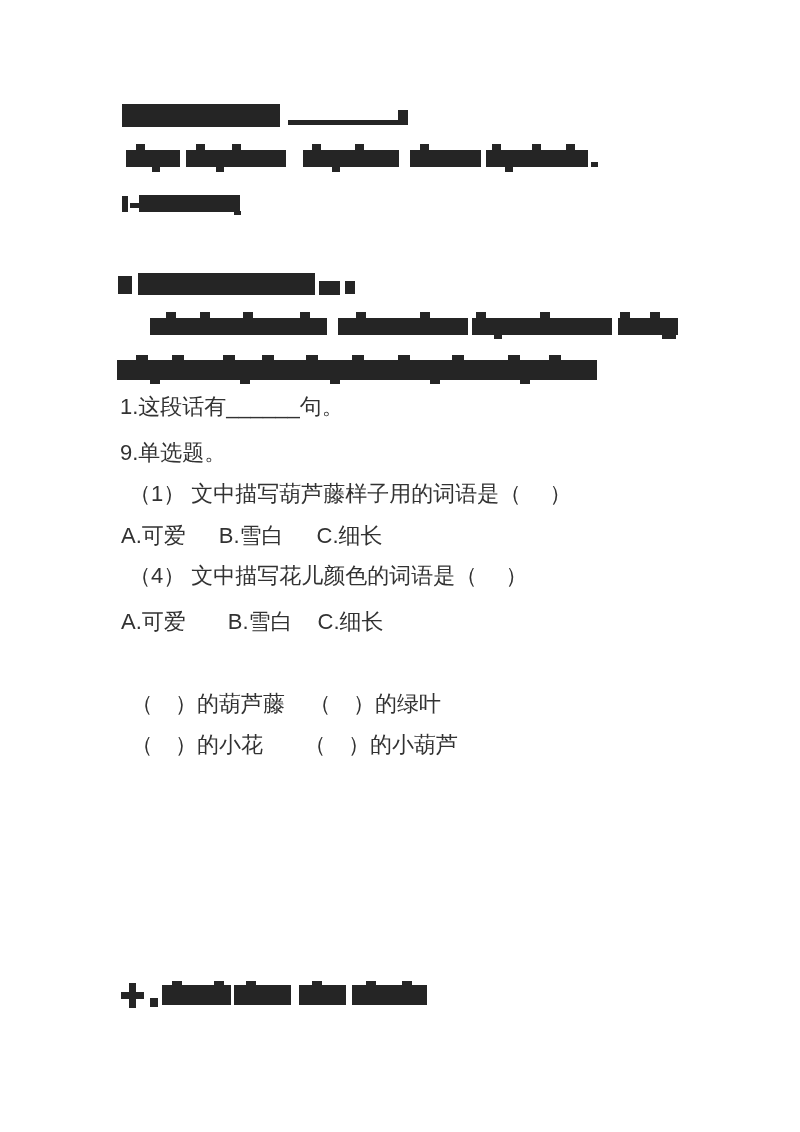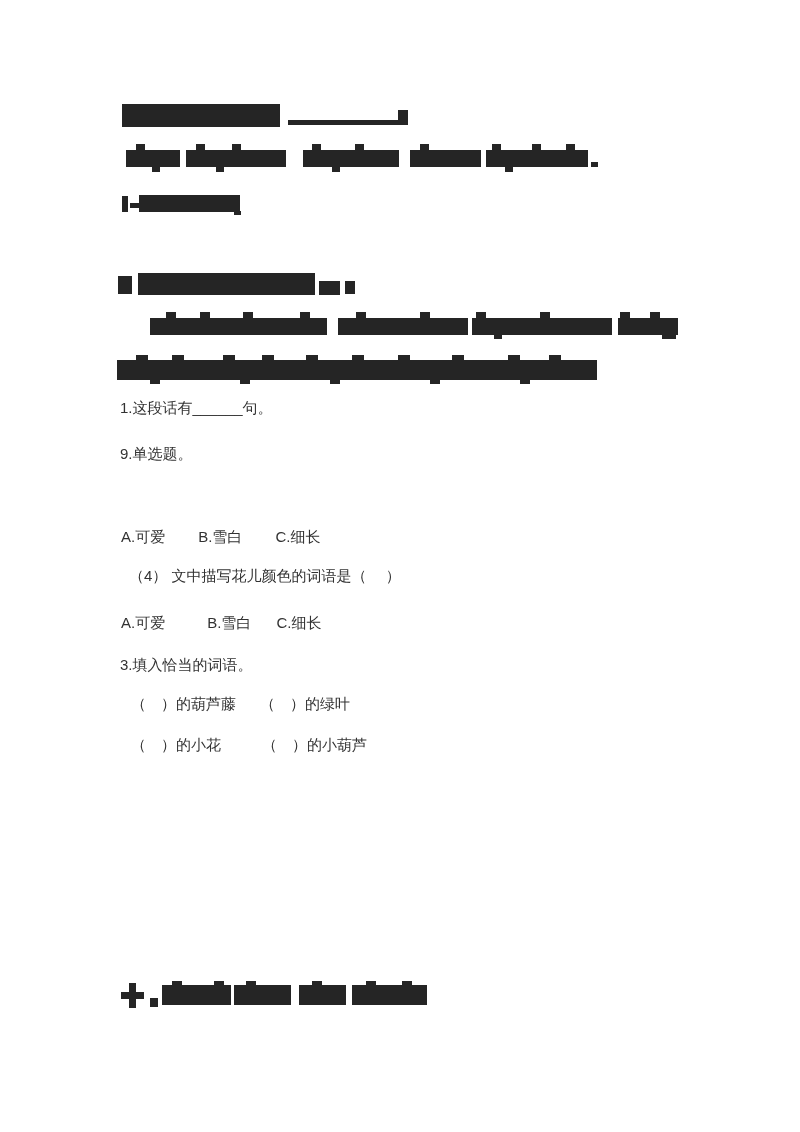--- a/index.html
+++ b/index.html
@@ -2,21 +2,21 @@
 <html><head>
 <meta charset="utf-8">
 <style>
   html,body{margin:0;padding:0;}
   body{width:800px;height:1132px;background:#ffffff;overflow:hidden;
        font-family:"Liberation Sans", sans-serif;}
   .page{position:relative;width:800px;height:1132px;background:#ffffff;}
   #redaction-layer{position:absolute;left:0;top:0;width:100%;height:100%;}
   #redaction-layer .bar{position:absolute;}
   .line{position:absolute;left:116px;height:30px;background:#ffffff;color:#323232;
-        font-size:15px;display:flex;align-items:center;white-space:pre;line-height:1;}
+        font-size:22px;display:flex;align-items:center;white-space:pre;line-height:1;}
   .pad-sm{padding:0 10px 0 4px;}
   .pad-md{padding:0 12px 0 13px;}
   .pad-opt{padding:0 12px 0 5px;text-align:right;}
   .pad-fill{padding:0 12px 0 15px;}
   #q1{top:392px;}
   #q2h{top:438px;}
   #q21{top:478px;height:31px;}
   #opts1{top:520px;height:32px;}
   #q22{top:560px;height:31px;}
   #opts2{top:606px;height:32px;}
@@ -123,36 +123,36 @@
         <div class="bar" style="left: 312px; top: 981px; width: 10px; height: 5px; background: rgb(37, 37, 37);"></div>
         <div class="bar" style="left: 366px; top: 981px; width: 10px; height: 5px; background: rgb(37, 37, 37);"></div>
         <div class="bar" style="left: 402px; top: 981px; width: 10px; height: 5px; background: rgb(37, 37, 37);"></div>
       </div>
     </div>
 
   <div class="line pad-sm" id="q1">1.这段话有______句。</div>
 
   <div class="line pad-sm" id="q2h">9.单选题。</div>
 
+  <div class="line pad-md" id="q21">（1） 文中描写葫芦藤样子用的词语是（　 ）</div>
 
   <div class="line pad-opt" id="opts1">
     <span>A.可爱</span>
     <span class="g33">B.雪白</span>
     <span class="g33">C.细长</span>
   </div>
 
   <div class="line pad-md" id="q22">（4） 文中描写花儿颜色的词语是（　 ）</div>
 
   <div class="line pad-opt" id="opts2">
     <span>A.可爱</span>
     <span class="g42">B.雪白</span>
     <span class="g25">C.细长</span>
   </div>
 
-  <div class="line pad-sm" id="q3h">3.填入恰当的词语。</div>
 
   <div class="line pad-fill" id="fill2">
     <span>（　）的小花</span>
     <span class="g41">（　）的小葫芦</span>
   </div>
 
   <div class="line pad-fill" id="fill1">
     <span>（　）的葫芦藤</span>
     <span class="g24">（　）的绿叶</span>
   </div>

